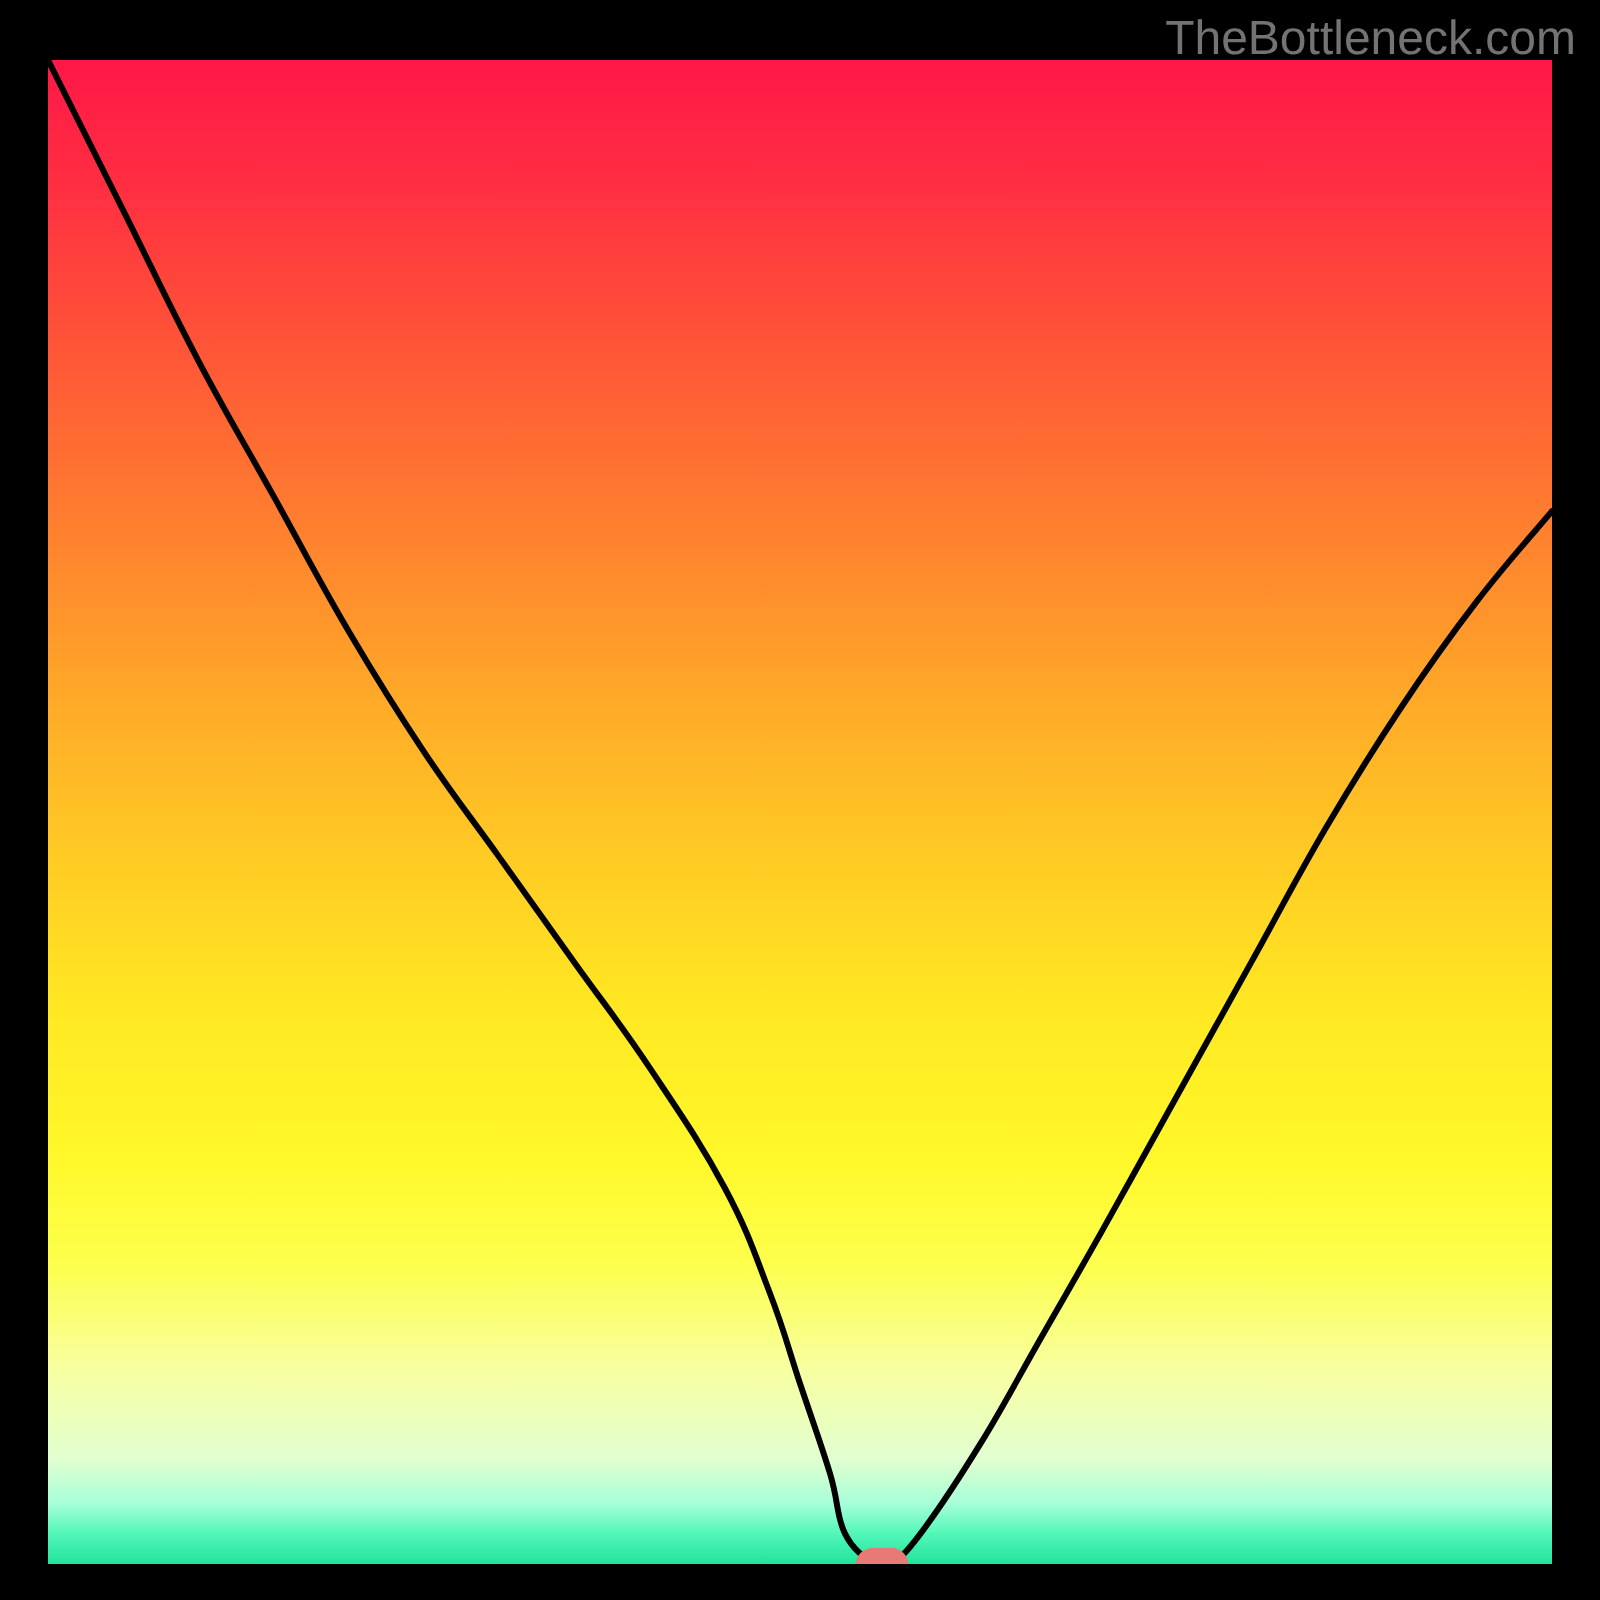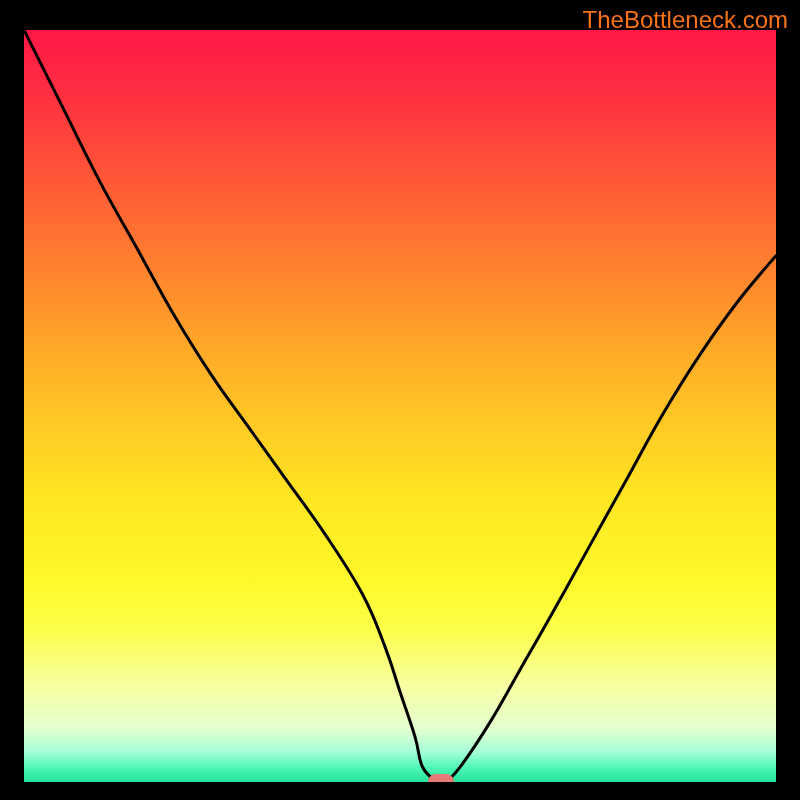--- a/index.html
+++ b/index.html
@@ -1,17 +1,17 @@
 <!DOCTYPE html>
 <html><head>
 <meta charset="utf-8">
 <style>
 *{margin:0;padding:0;box-sizing:border-box}
 body{width:800px;height:800px;background:#000;position:relative;font-family:Arial,Helvetica,sans-serif}
-.watermark{position:absolute;top:6px;right:12px;color:#f97316;font-size:24px;font-weight:400;z-index:3}
+.watermark{position:absolute;top:6px;right:12px;color:#737373;font-size:24px;font-weight:400;z-index:3}
 .plot-area{position:absolute;left:24px;top:30px;width:752px;height:752px;overflow:hidden}
 .gradient{position:absolute;inset:0;background:linear-gradient(to bottom,
   #ff1846 0%,
   #ff2d42 8%,
   #ff4a3a 16%,
   #ff6a33 25%,
   #ff8a2d 34%,
   #ffab28 43%,
   #ffcb24 53%,
   #ffe822 63%,

